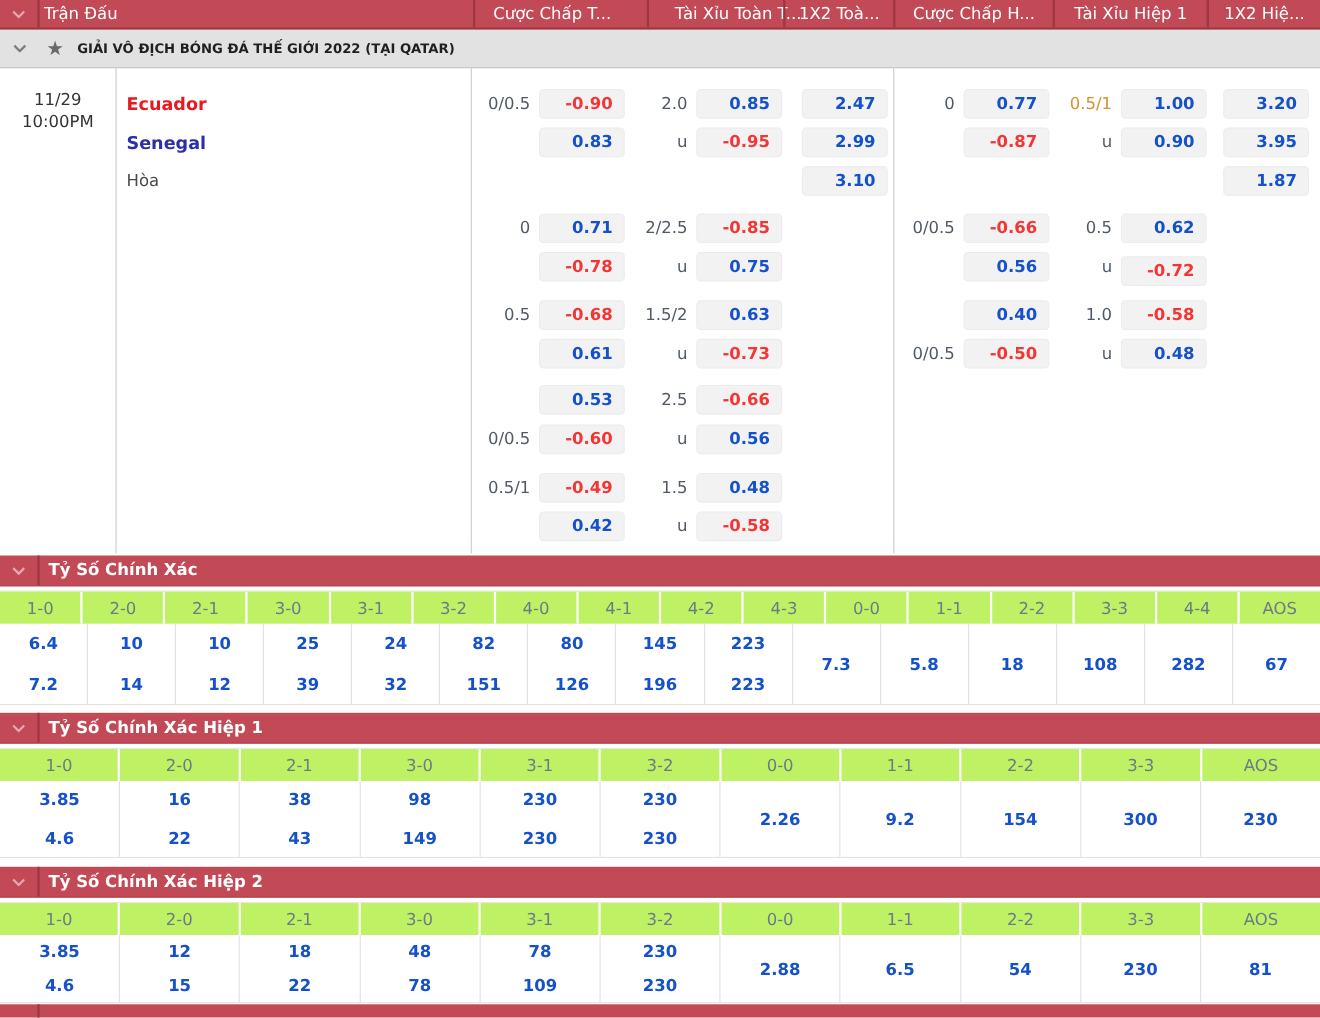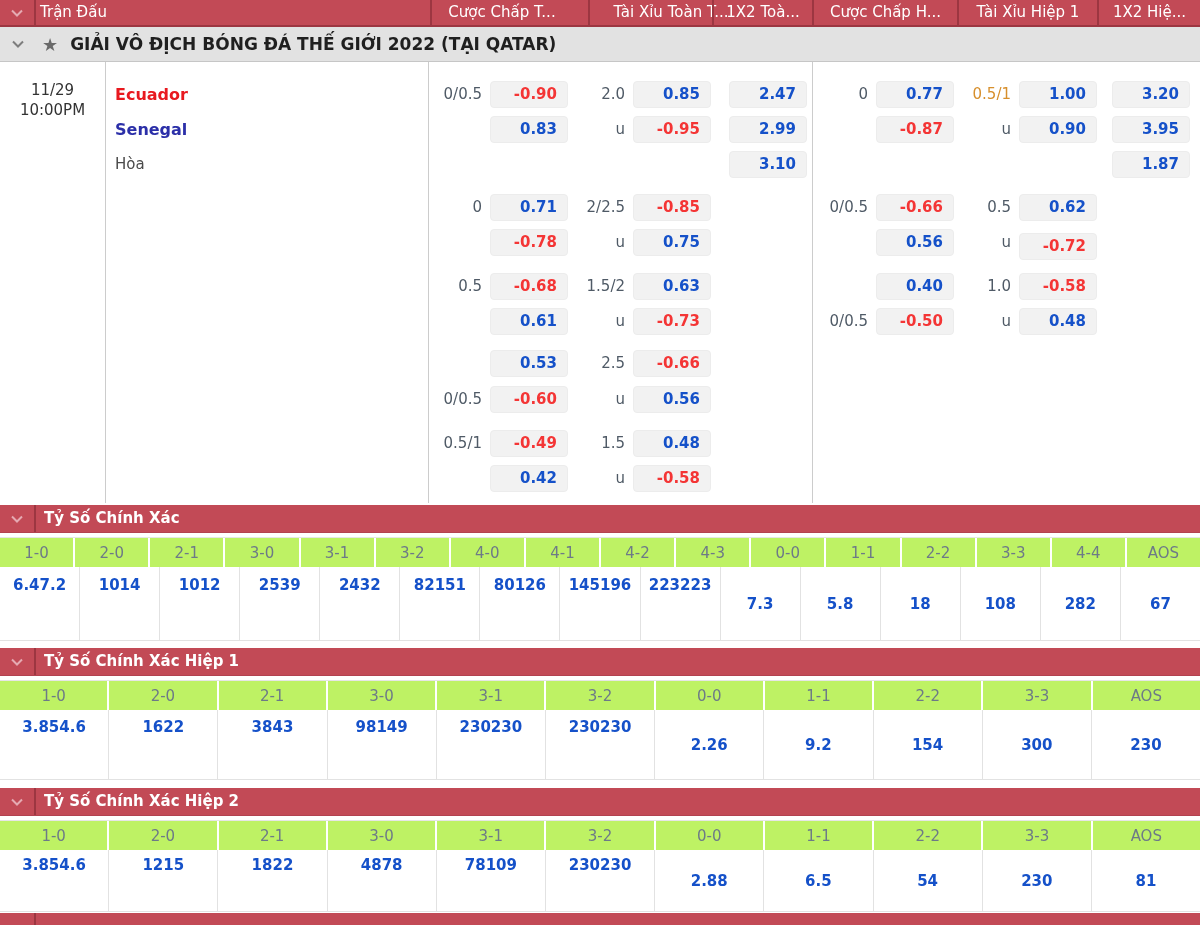--- a/index.html
+++ b/index.html
@@ -17,21 +17,21 @@
   .hdr-col { position:absolute; top:0; height:25px; line-height:25px; color:#fff;
              font-size:15px; text-align:center; border-left:2px solid #9c3641;
              white-space:nowrap; overflow:hidden; }
   .hdr-col.first { text-align:left; padding-left:4px; border-left:none; }
 
   
   .league-bar { left:0; top:27px; width:1200px; height:35px; background:#e2e2e2;
                 border-bottom:1px solid #c6c6c6; display:flex; align-items:center; }
   .league-chev { width:36px; display:flex; justify-content:center; }
   .star { color:#696969; font-size:18px; margin-left:6px; }
-  .league-title { color:#1f1f1f; font-size:17px; font-weight:bold; margin-left:12px; letter-spacing:0; }
+  .league-title { color:#1f1f1f; font-size:12px; font-weight:bold; margin-left:12px; letter-spacing:0; }
 
   
   .vline { position:absolute; width:1px; background:#ccc; }
   .date-block { left:0; top:80px; width:105px; text-align:center; color:#333;
                 font-size:15px; line-height:20px; }
   .team { position:absolute; left:115px; height:27px; line-height:27px;
           font-size:16px; font-weight:bold; white-space:nowrap; }
   .team.home { color:#e8191f; }
   .team.away { color:#2b2fa8; }
   .draw-lbl { position:absolute; left:115px; height:27px; line-height:27px;
@@ -50,21 +50,21 @@
   
   .sec-bar { left:0; width:1200px; height:28px; border-bottom:1px solid #b24250; }
   .sec-title { position:absolute; left:44px; top:0; height:27px; line-height:27px;
                color:#fff; font-size:15px; font-weight:bold; }
   .score-hdr { left:0; width:1200px; height:30px; display:flex; background:#bef264;
                border-top:1px solid #e6e6e6; }
   .score-hdr-cell { flex:1; text-align:center; line-height:30px; font-size:15px;
                     color:#6d7a87; border-right:2px solid #fff; }
   .score-hdr-cell:last-child { border-right:none; }
   .score-vals { left:0; width:1200px; display:flex; border-bottom:1px solid #e2e2e2; }
-  .score-col { flex:1; border-right:1px solid #e2e2e2; display:flex; flex-direction:row;
+  .score-col { flex:1; border-right:1px solid #e2e2e2; display:flex; flex-direction:column;
                justify-content:center; }
   .score-col:last-child { border-right:none; }
   .score-val { text-align:center; color:#1551c9; font-size:15px; font-weight:bold;
                cursor:pointer; }
   .bottom-partial { left:0; top:913px; width:1200px; height:12px; }
 </style>
 </head>
 <body>
 
 <div class="abs bar-red topbar">

